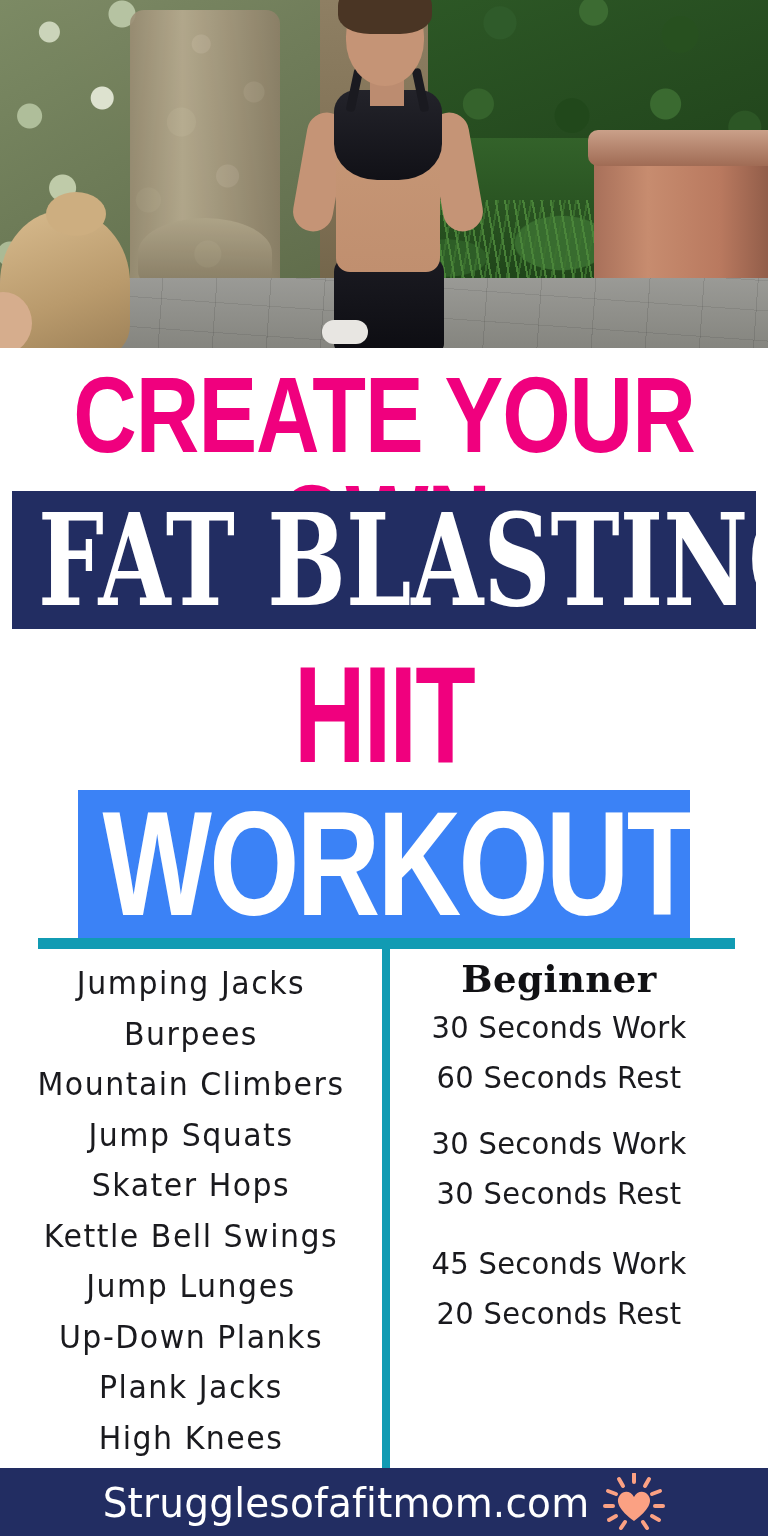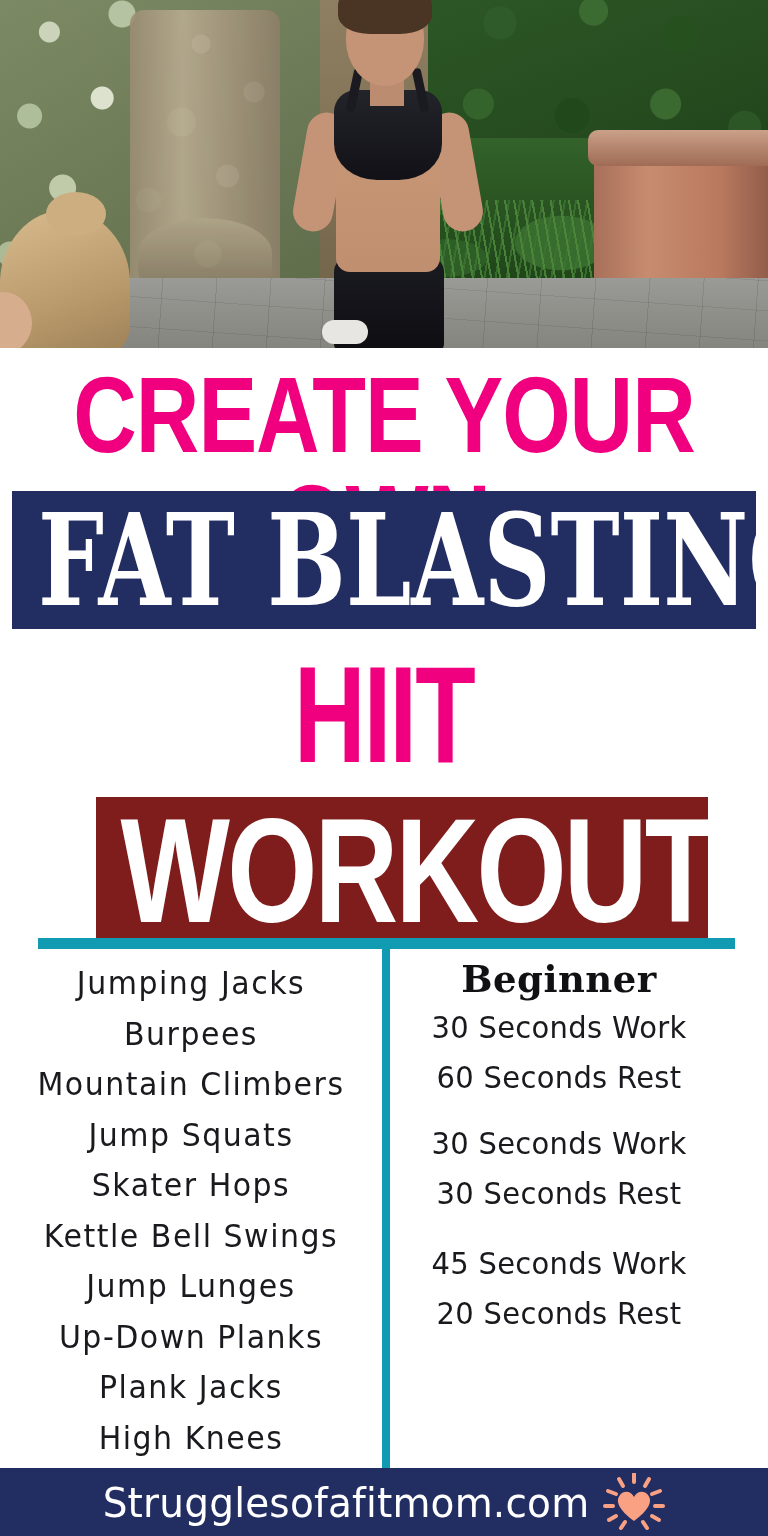--- a/index.html
+++ b/index.html
@@ -222,24 +222,23 @@
     line-height: 1;
     color: #F0007E;
     text-align: center;
     position: absolute;
     left: 0; top: 298px; width: 768px;
     transform: scaleY(1.25) scaleX(.9);
     transform-origin: top center;
     letter-spacing: -2px;
   }
   .bar-workout {
-    position: absolute; left: 96px; top: 442px;
+    position: absolute; left: 78px; top: 442px;
     width: 612px; height: 148px;
-    background: #7f1d1d;
-    margin-top: 7px;
+    background: #3b82f6;
   }
   .t-workout {
     font-family: "Liberation Sans", sans-serif;
     font-weight: 700;
     font-size: 126px;
     line-height: 148px;
     color: #ffffff;
     text-align: center;
     transform: scaleY(1.18) scaleX(.92);
     transform-origin: center center;

